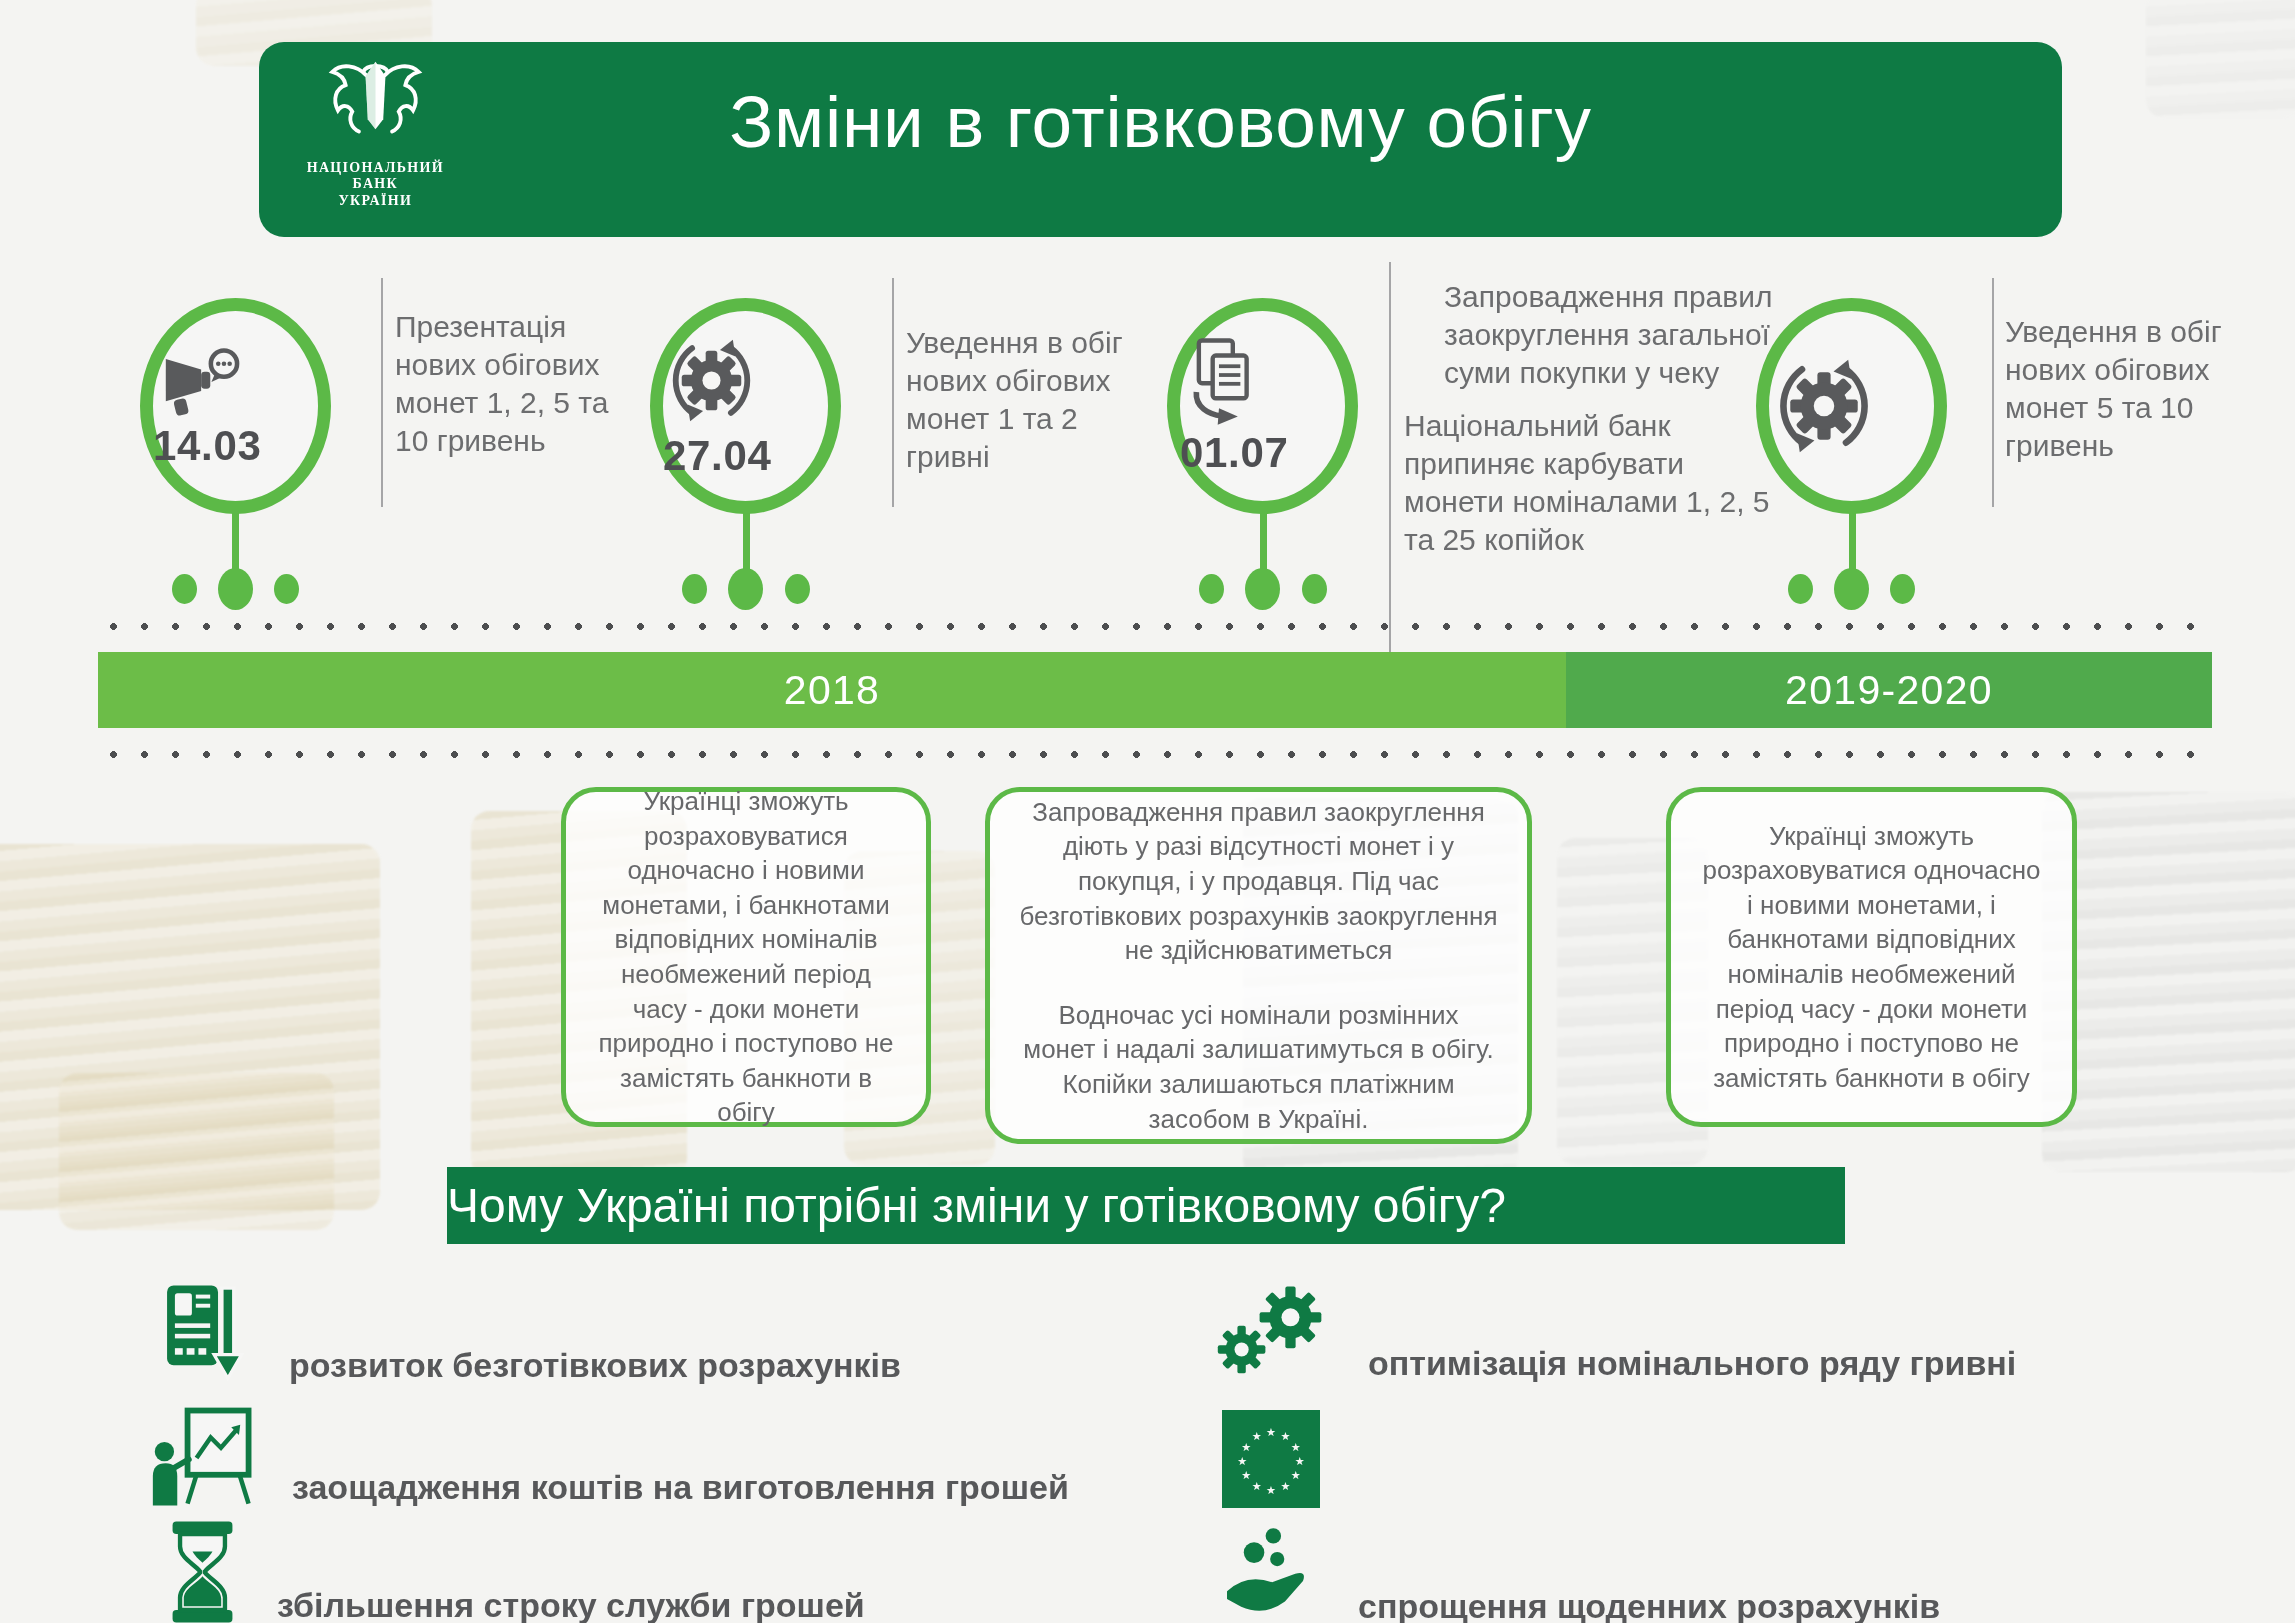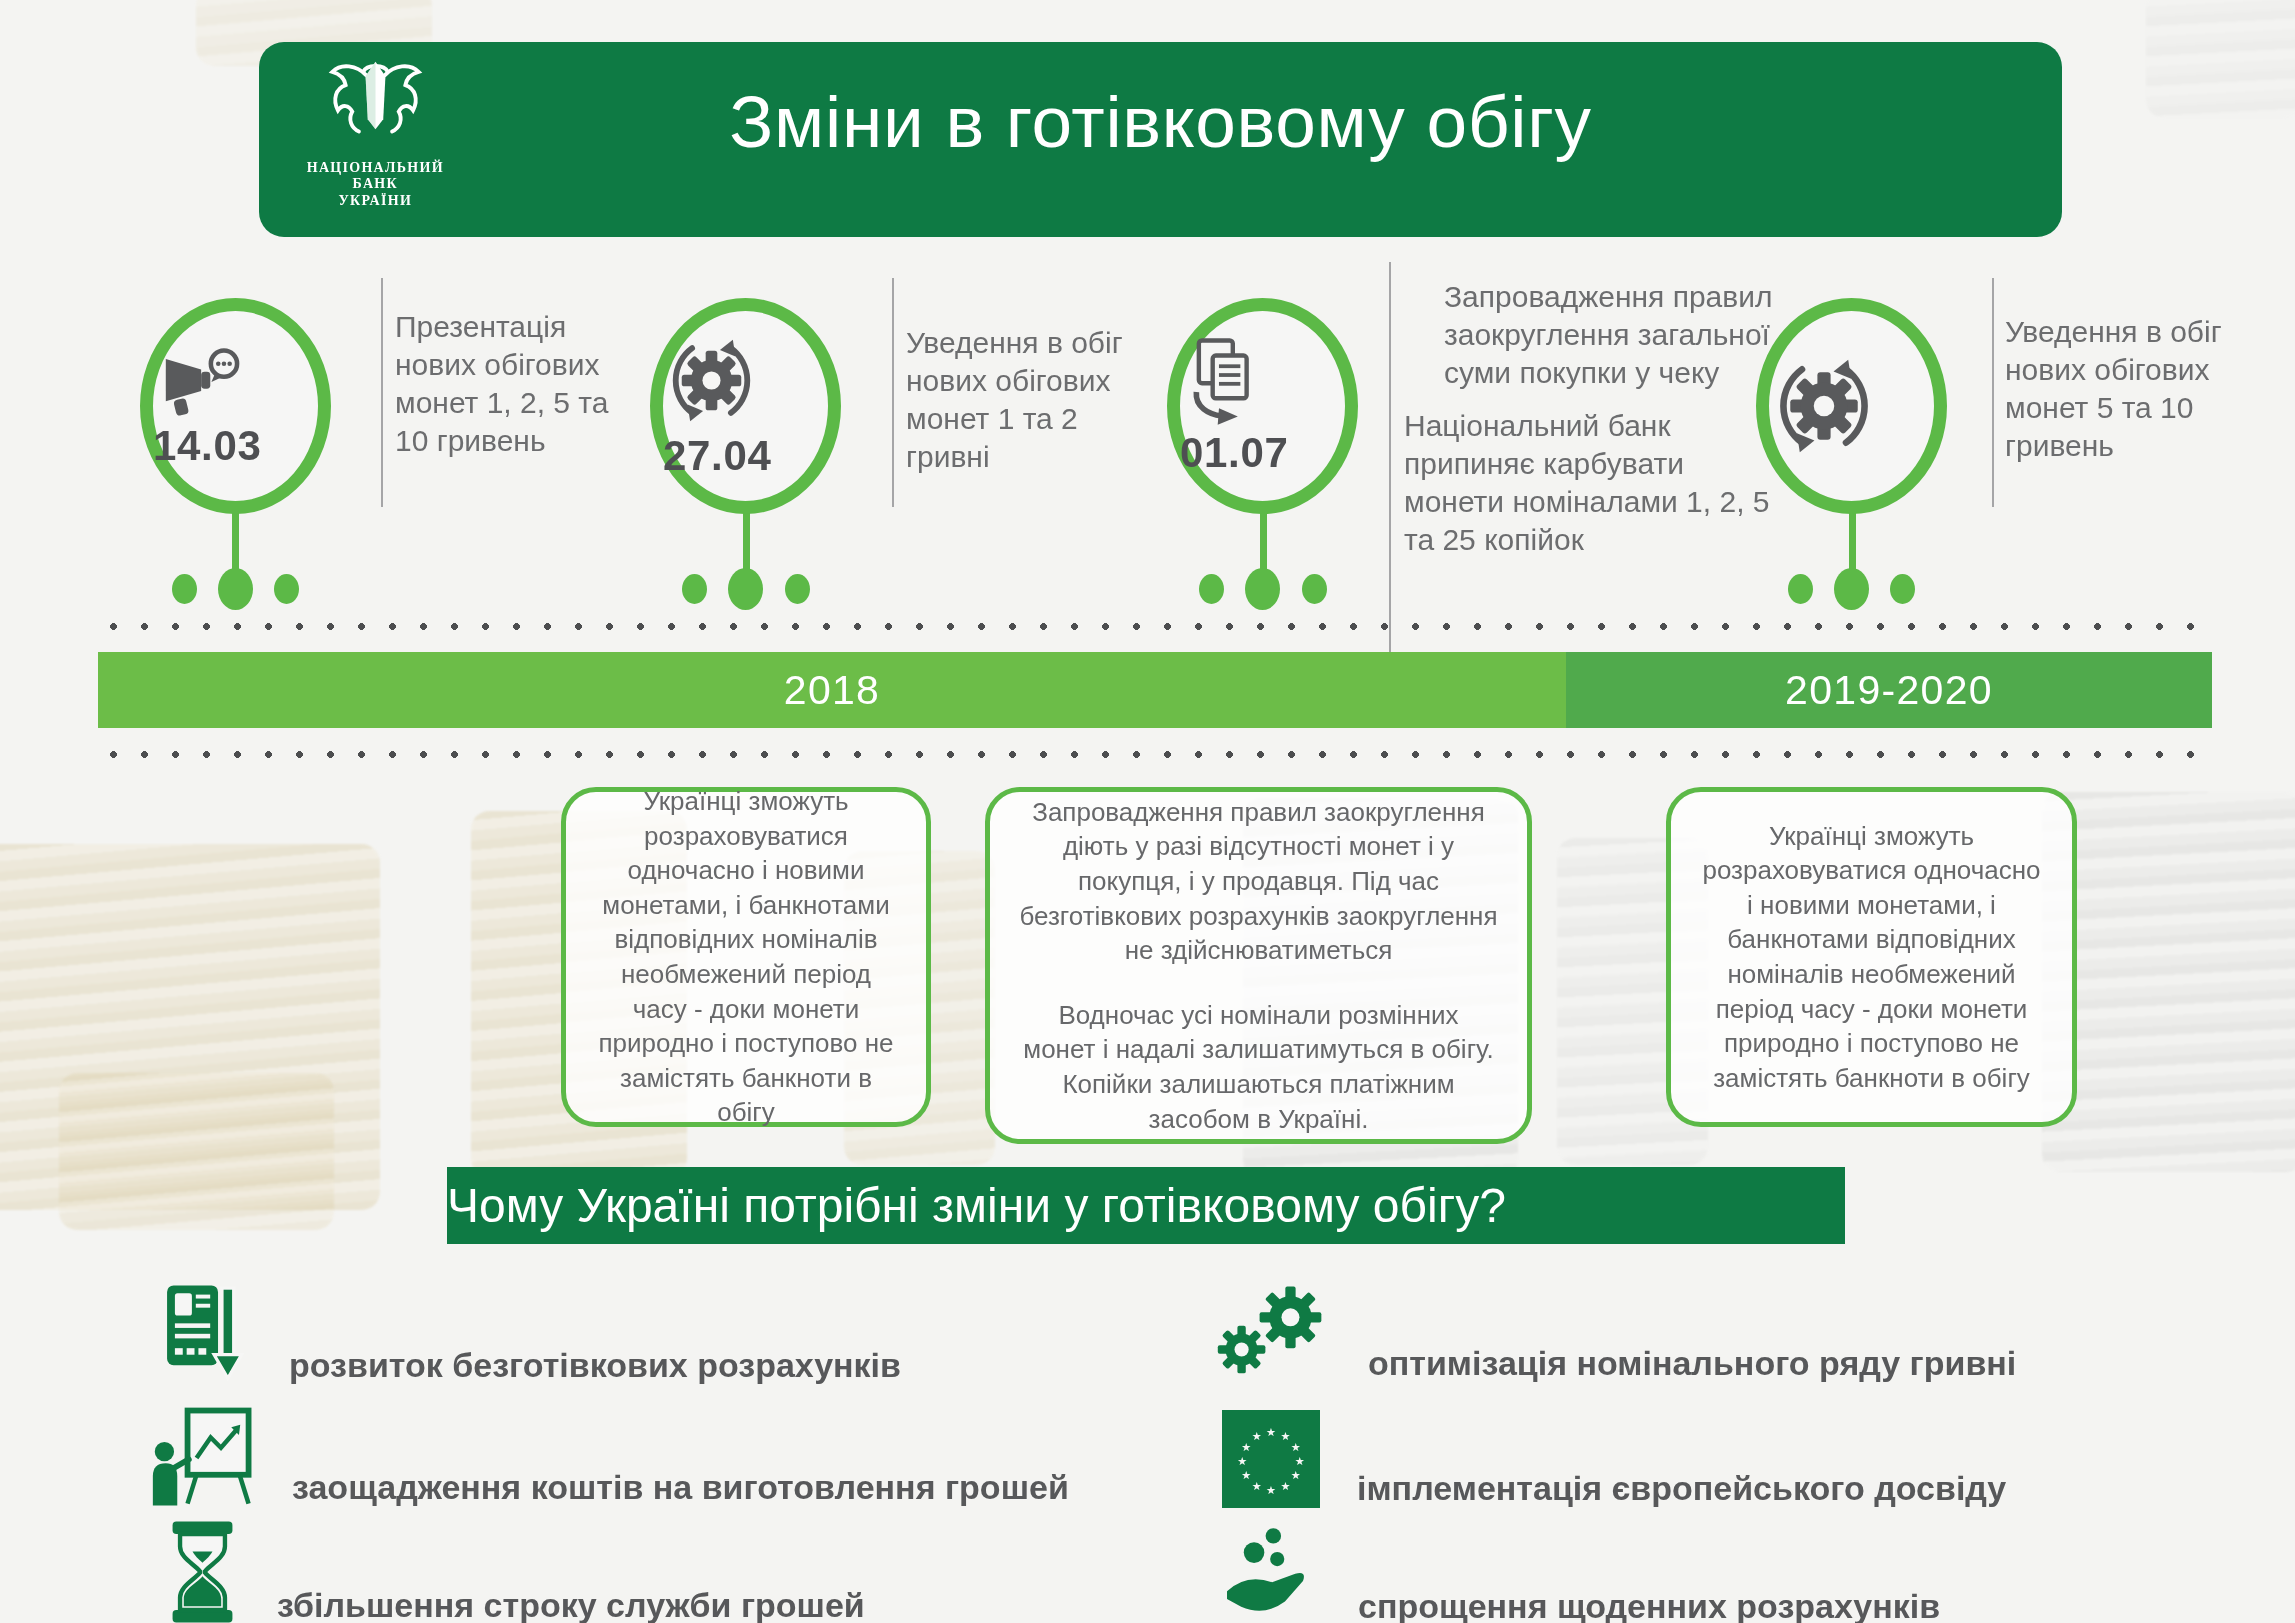--- a/index.html
+++ b/index.html
@@ -311,21 +311,20 @@
   <div class="reason" style="left:1212px; top:1275px;">
     <svg class="ric" width="119px" height="103" viewBox="0 0 185 160">
         <use href="#sym-gears"></use>
       </svg>
     <span class="lbl">оптимізація номінального ряду гривні</span>
   </div>
   <div class="reason" style="left:1222px; top:1400px;">
     <svg class="ric" width="98" height="98" viewBox="0 0 150 150">
         <use href="#sym-eu"></use>
       </svg>
-    <span class="lbl">імплементація європейського досвіду</span>
   </div>
   <div class="reason" style="left:1218px; top:1518px;">
     <svg class="ric" width="103" height="103" viewBox="0 0 160 160">
         <use href="#sym-hand-coins"></use>
       </svg>
     <span class="lbl">спрощення щоденних розрахунків</span>
   </div>
 
 </div>
 

